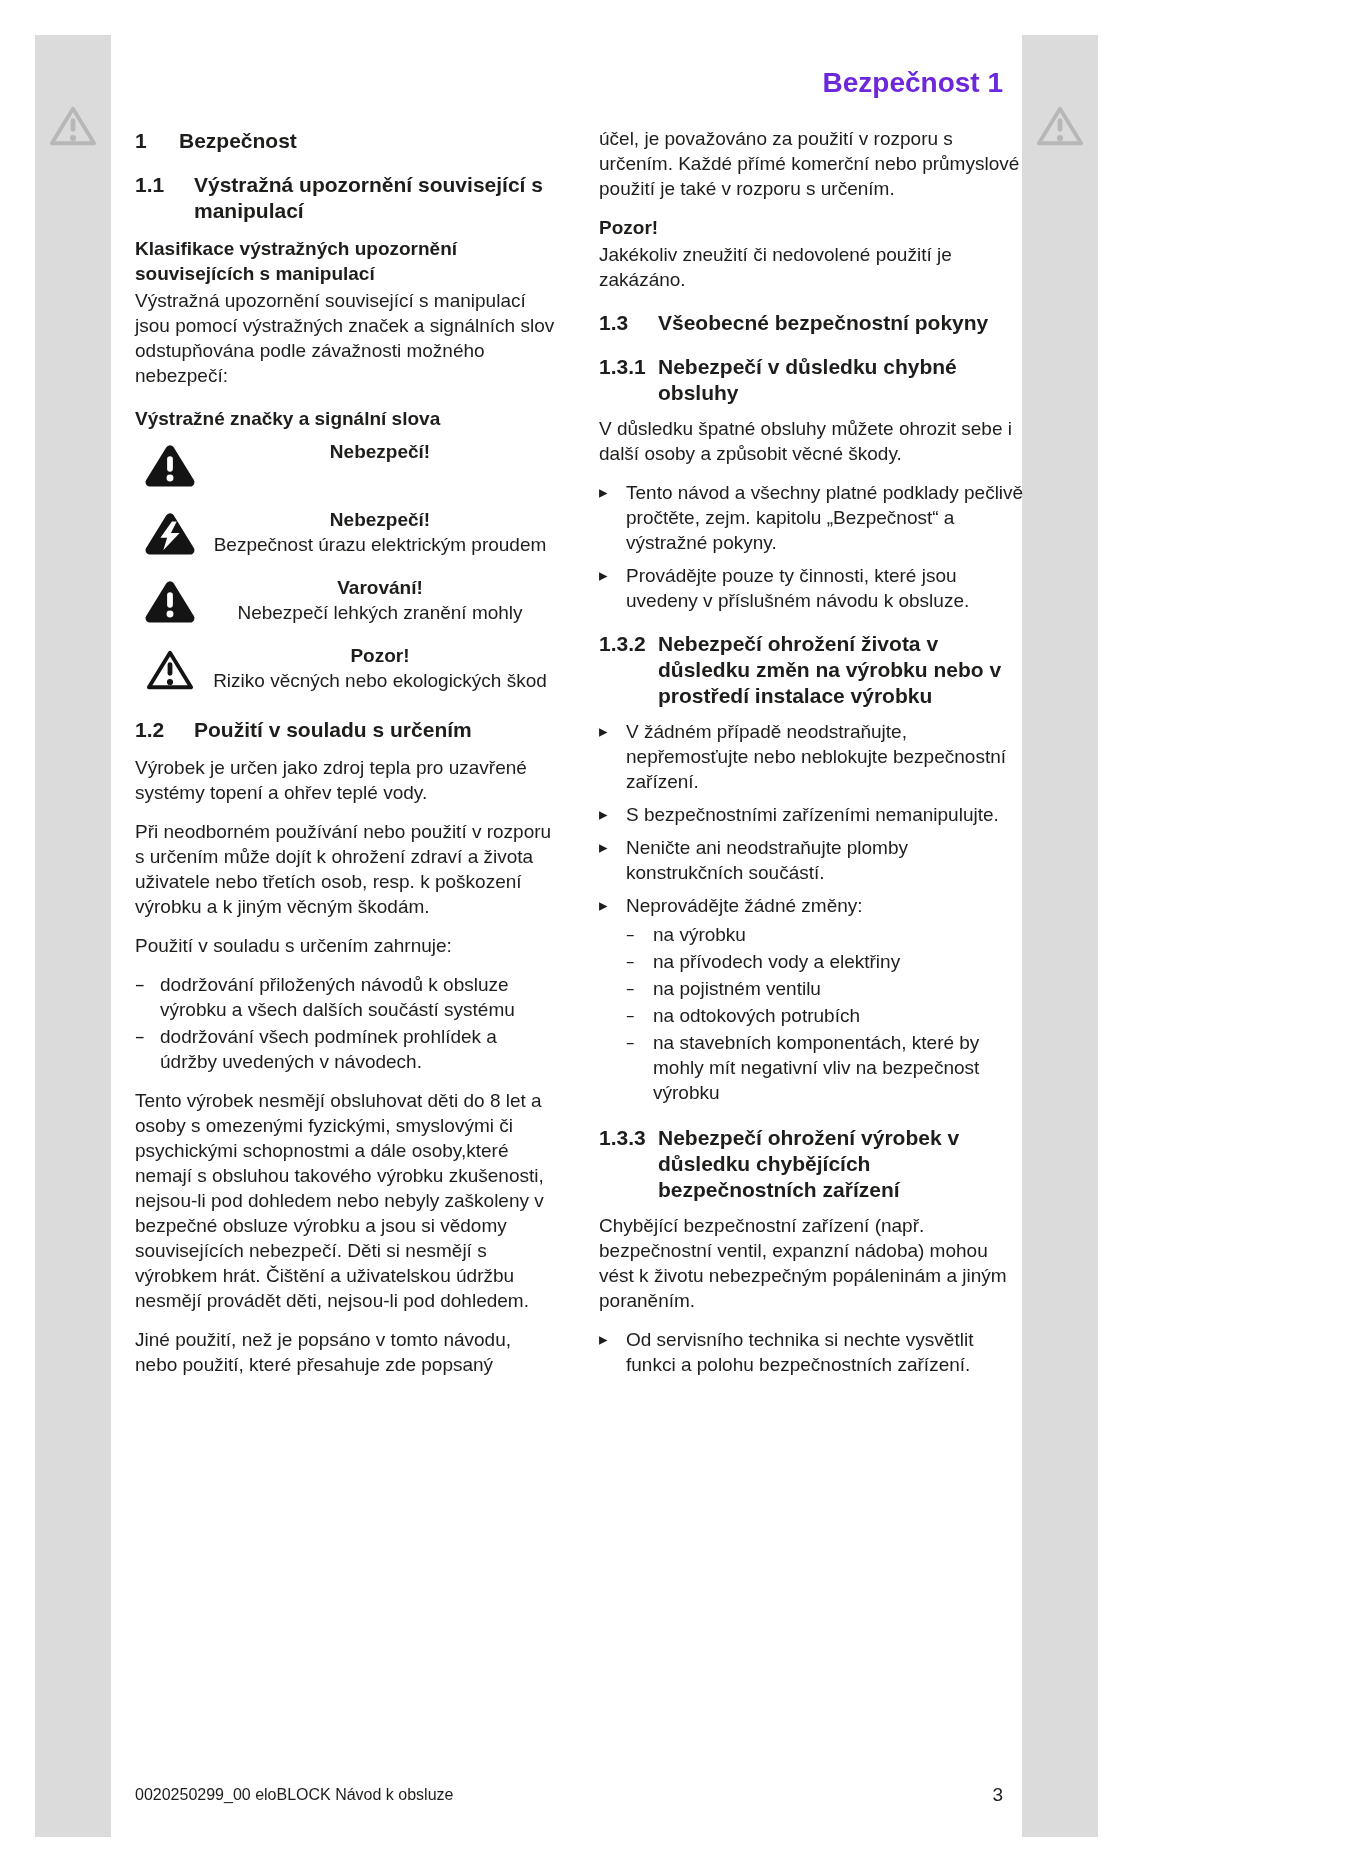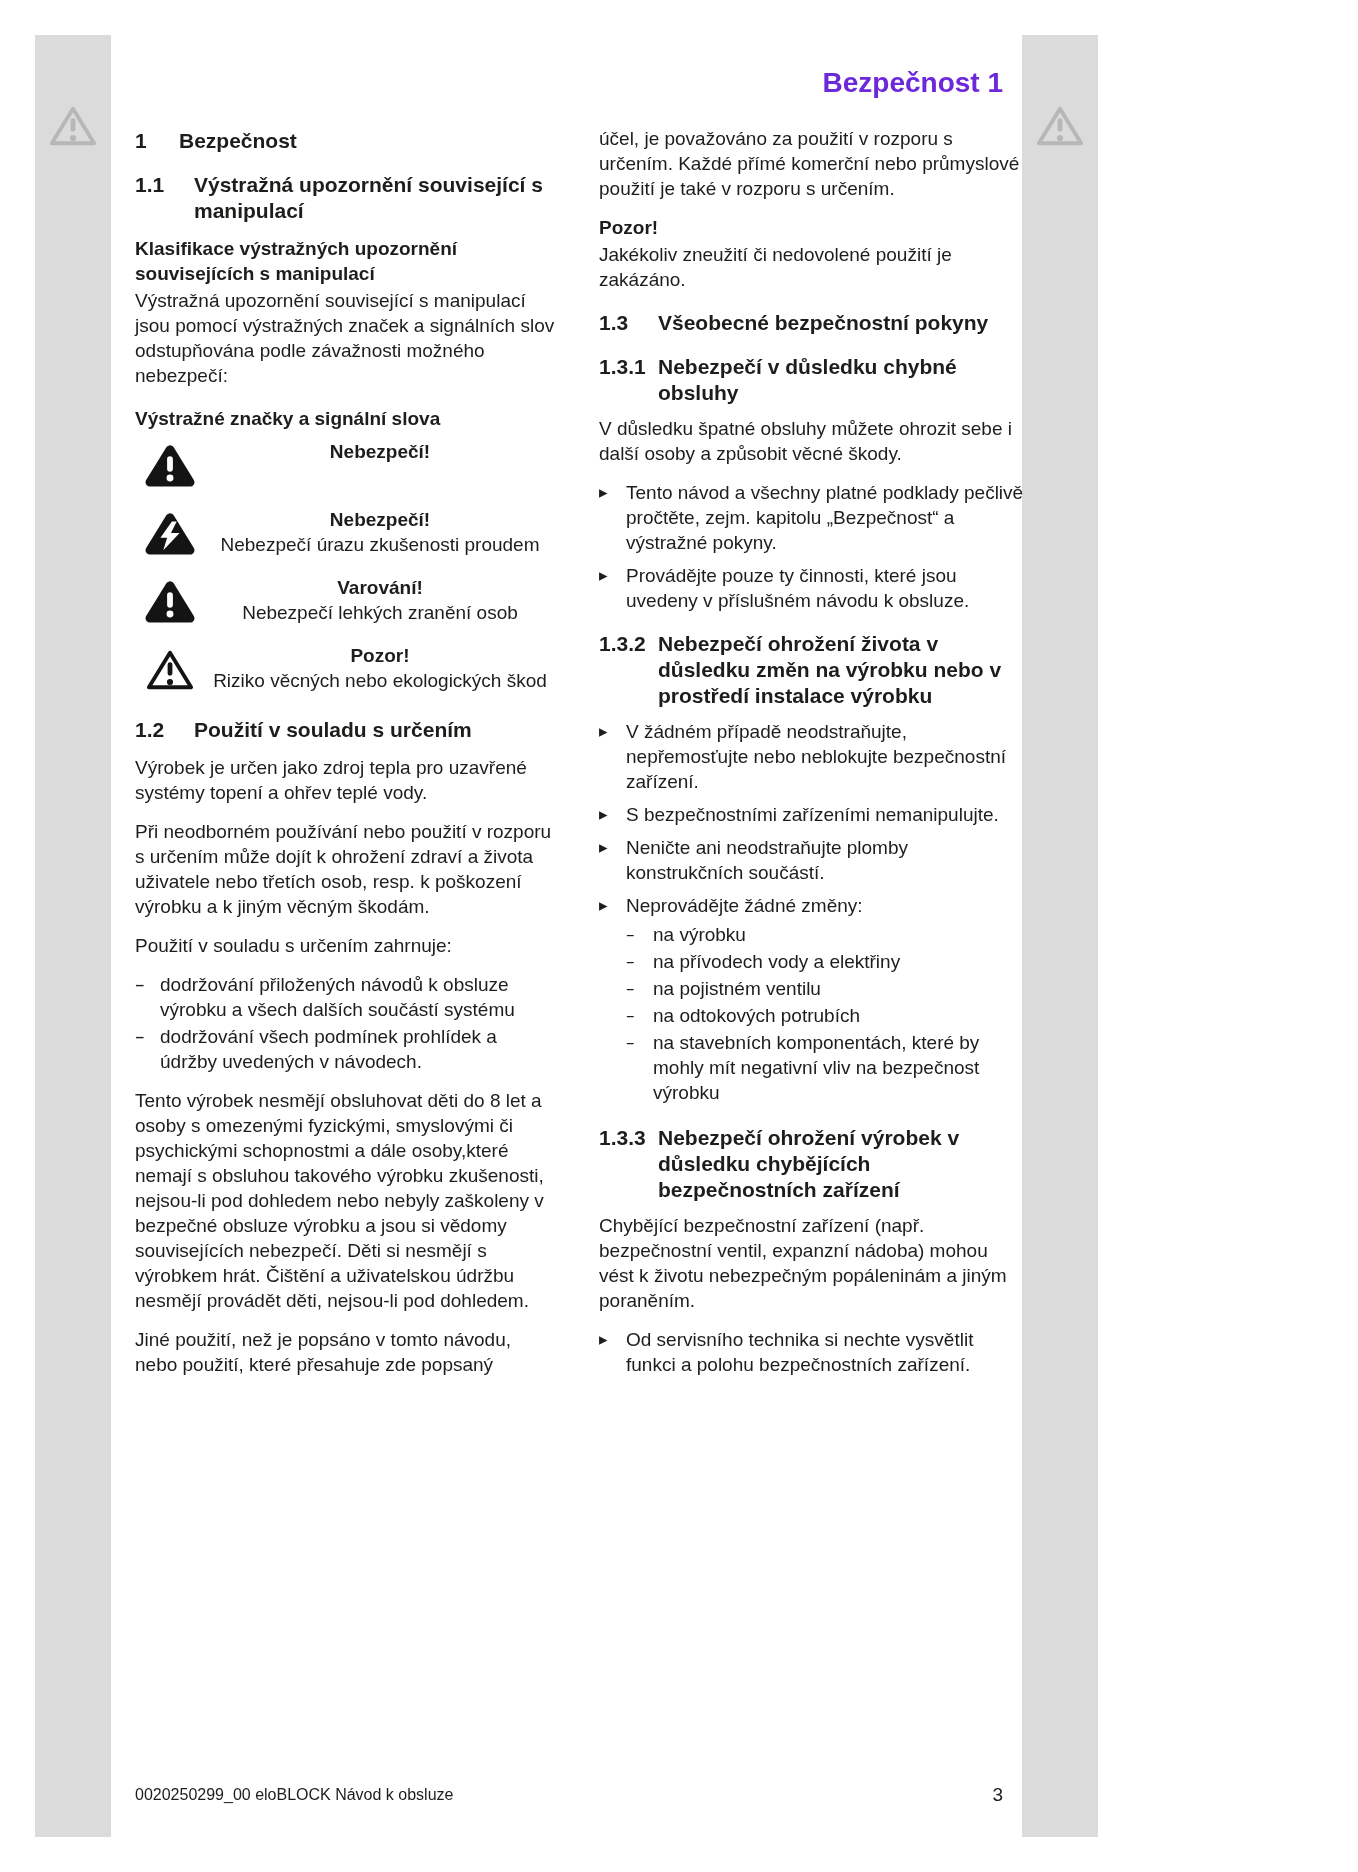--- a/index.html
+++ b/index.html
@@ -119,35 +119,35 @@
 
   <div class="warning">
     <span class="wicon">
       <svg viewBox="0 0 56 50" width="54" height="48">
         <polygon points="28,9 49,43 7,43" fill="#141414" stroke="#141414" stroke-width="9" stroke-linejoin="round"></polygon>
         <path d="M30 13 L18 30 L25 30 L21 43 L38 25 L29 25 L35 13 Z" fill="#ffffff"></path>
       </svg>
     </span>
     <div class="wtext">
       <div class="wtitle">Nebezpečí!</div>
-      <div class="wdesc">Nebezpečí úrazu zkušenosti proudem</div>
+      <div class="wdesc">Bezpečnost úrazu elektrickým proudem</div>
     </div>
   </div>
 
   <div class="warning">
     <span class="wicon">
       <svg viewBox="0 0 56 50" width="54" height="48">
         <polygon points="28,9 49,43 7,43" fill="#141414" stroke="#141414" stroke-width="9" stroke-linejoin="round"></polygon>
         <rect x="25" y="16" width="6" height="16" rx="3" fill="#ffffff"></rect>
         <circle cx="28" cy="38.5" r="3.6" fill="#ffffff"></circle>
       </svg>
     </span>
     <div class="wtext">
       <div class="wtitle">Varování!</div>
-      <div class="wdesc">Nebezpečí lehkých zranění osob</div>
+      <div class="wdesc">Nebezpečí lehkých zranění mohly</div>
     </div>
   </div>
 
   <div class="warning">
     <span class="wicon">
       <svg viewBox="0 0 56 50" width="54" height="48">
         <polygon points="28,8 50,44 6,44" fill="#ffffff" stroke="#141414" stroke-width="4" stroke-linejoin="round"></polygon>
         <rect x="25.5" y="18" width="5" height="14" rx="2.5" fill="#141414"></rect>
         <circle cx="28" cy="38.5" r="3.2" fill="#141414"></circle>
       </svg>

